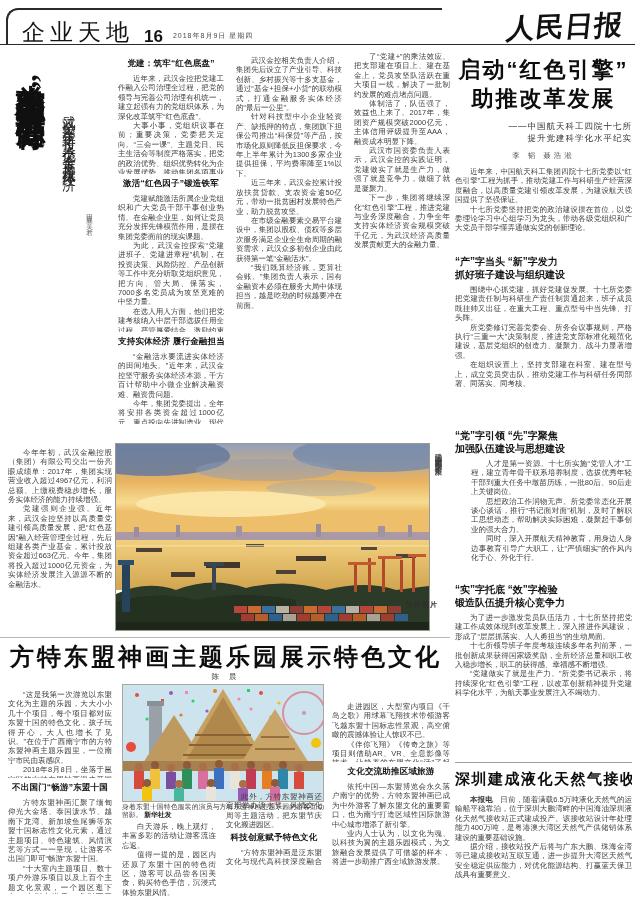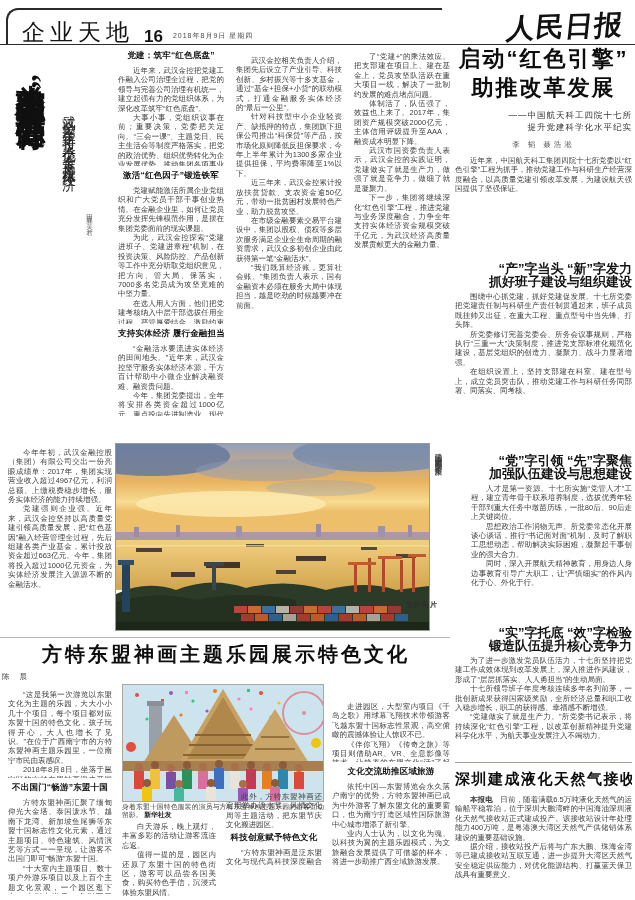--- a/index.html
+++ b/index.html
@@ -29,31 +29,31 @@
   .a1-by{font-size:6.5px;padding-top:148px;margin-left:7px;color:#555;letter-spacing:2px;}
   .a1-lead{left:8px;top:448px;width:104px;height:180px;}
   
   .photo1{left:115px;top:443px;width:313px;height:186px;border:1px solid #9a9a94;box-sizing:content-box;}
   .v-cap{left:433px;top:447px;height:150px;writing-mode:vertical-rl;font-size:7.5px;color:#3c3c3c;
          letter-spacing:1px;line-height:11px;}
   .p1-credit{left:406px;top:600px;font-size:7px;font-weight:bold;color:#30302c;letter-spacing:1px;}
   .rule-h{border-top:1px solid #b8b8b2;height:0;}
   
   .a3-head{left:2px;top:641px;width:448px;text-align:center;font-family:Liberation Sans, sans-serif;
-           font-size:20px;font-weight:bold;letter-spacing:3px;color:#0e0e0e;white-space:nowrap;}
-  .a3-by{left:2px;top:672px;width:448px;text-align:left;font-size:7.5px;color:#444;letter-spacing:4px;}
+           font-size:24px;font-weight:bold;letter-spacing:3px;color:#0e0e0e;white-space:nowrap;}
+  .a3-by{left:2px;top:672px;width:448px;text-align:center;font-size:7.5px;color:#444;letter-spacing:4px;}
   .photo2{left:122px;top:684px;width:200px;height:116px;border:1px solid #a8a8a0;}
   .p2-cap{left:122px;top:803px;width:202px;font-size:6.8px;line-height:8.4px;color:#3c3c3c;text-align:justify;}
   .p2-cap b{color:#222;}
   
-  .a2{left:455px;top:44px;width:177px;height:702px;}
+  .a2{left:455px;top:55px;width:177px;height:702px;}
   .a2-h{ text-align:center;font-size:22px;font-weight:bold;color:#0d0d0d;line-height:29px;letter-spacing:2px;}
   .a2-sub{font-size:8.5px;color:#333;text-align:right;line-height:12px;margin-top:7px;letter-spacing:1px;}
   .a2-by{font-size:7.5px;color:#555;text-align:center;margin:7px 0 6px;letter-spacing:3px;}
-  .a2-st{font-weight:bold;font-size:13px;line-height:12.5px;text-align:right;color:#141414;margin:25px 0 4px;}
+  .a2-st{font-weight:bold;font-size:10px;line-height:12.5px;text-align:left;color:#141414;margin:7px 0 4px;}
   .a2-div{left:455px;top:762px;width:177px;border-top:1px solid #9f9f98;height:0;}
   .a4{left:455px;top:770px;width:177px;height:126px;}
   .a4-h{text-align:center;font-size:15px;font-weight:bold;letter-spacing:1.5px;color:#0d0d0d;margin-bottom:6px;white-space:nowrap;}
 </style>
 </head>
 <body>
 
 <div class="page">
 
   <div class="abs hdr-box">
@@ -68,21 +68,21 @@
     <div class="a1-main">党建为金融企业“强筋健骨”</div>
     <div class="a1-sub">武汉金控今年将投入千亿资金支持实体经济</div>
     <div class="a1-by">田豆豆 吴 君</div>
   </div>
 
   <div class="abs a1-lead body clip">
       <p>今年年初，武汉金融控股（集团）有限公司交出一份亮眼成绩单：2017年，集团实现营业收入超过4967亿元，利润总额、上缴税费稳步增长，服务实体经济的能力持续增强。</p>
       <p>党建强则企业强。近年来，武汉金控坚持以高质量党建引领高质量发展，把“红色基因”融入经营管理全过程，先后组建各类产业基金，累计投放资金超过663亿元。今年，集团将投入超过1000亿元资金，为实体经济发展注入源源不断的金融活水。</p>
     </div>
 
-  <div class="abs clip" style="left:118px;top:48px;width:106px;height:384px;">
+  <div class="abs clip" style="left:118px;top:56px;width:106px;height:384px;">
     <div class="sec-title" style="margin-top:2px;">党建：筑牢“红色底盘”</div>
     <div class="body clip" style="height:100px;">
         <p>近年来，武汉金控把党建工作融入公司治理全过程，把党的领导与完善公司治理有机统一，建立起强有力的党组织体系，为深化改革筑牢“红色底盘”。</p>
         <p>大事小事，党组织议事在前；重要决策，党委把关定向。“三会一课”、主题党日、民主生活会等制度严格落实，把党的政治优势、组织优势转化为企业发展优势，推动集团各项事业不断迈上新台阶。</p>
       </div>
     <div class="sec-title">激活“红色因子”锻造铁军</div>
     <div class="body clip" style="height:138px;">
         <p>党建赋能激活所属企业党组织和广大党员干部干事创业热情。在金融企业里，如何让党员充分发挥先锋模范作用，是摆在集团党委面前的现实课题。</p>
         <p>为此，武汉金控探索“党建进班子、党建进章程”机制，在投资决策、风险防控、产品创新等工作中充分听取党组织意见，把方向、管大局、保落实，7000多名党员成为攻坚克难的中坚力量。</p>
         <p>在选人用人方面，他们把党建考核纳入中层干部选拔任用全过程，严管厚爱结合、激励约束并重，锻造出一支忠诚干净担当的金融铁军。</p>
@@ -314,20 +314,21 @@
   <div class="abs a2 clip">
     <div class="a2-h">启动“红色引擎”</div>
     <div class="a2-h">助推改革发展</div>
     <div class="a2-sub">
       <div>——中国航天科工四院十七所</div>
       <div>提升党建科学化水平纪实</div>
     </div>
     <div class="a2-by">李 韬 聂浩淞</div>
     <div class="body clip" style="height:82px;">
         <p>近年来，中国航天科工集团四院十七所党委以“红色引擎”工程为抓手，推动党建工作与科研生产经营深度融合，以高质量党建引领改革发展，为建设航天强国提供了坚强保证。</p>
+        <p>十七所党委坚持把党的政治建设摆在首位，以党委理论学习中心组学习为龙头，带动各级党组织和广大党员干部学懂弄通做实党的创新理论。</p>
       </div>
 
     <div class="a2-st">
       <div>“产”字当头 “新”字发力</div>
       <div>抓好班子建设与组织建设</div>
     </div>
     <div class="body clip" style="height:138px;">
         <p>围绕中心抓党建，抓好党建促发展。十七所党委把党建责任制与科研生产责任制贯通起来，班子成员既挂帅又出征，在重大工程、重点型号中当先锋、打头阵。</p>
         <p>所党委修订完善党委会、所务会议事规则，严格执行“三重一大”决策制度，推进党支部标准化规范化建设，基层党组织的创造力、凝聚力、战斗力显著增强。</p>
         <p>在组织设置上，坚持支部建在科室、建在型号上，成立党员突击队，推动党建工作与科研任务同部署、同落实、同考核。</p>

